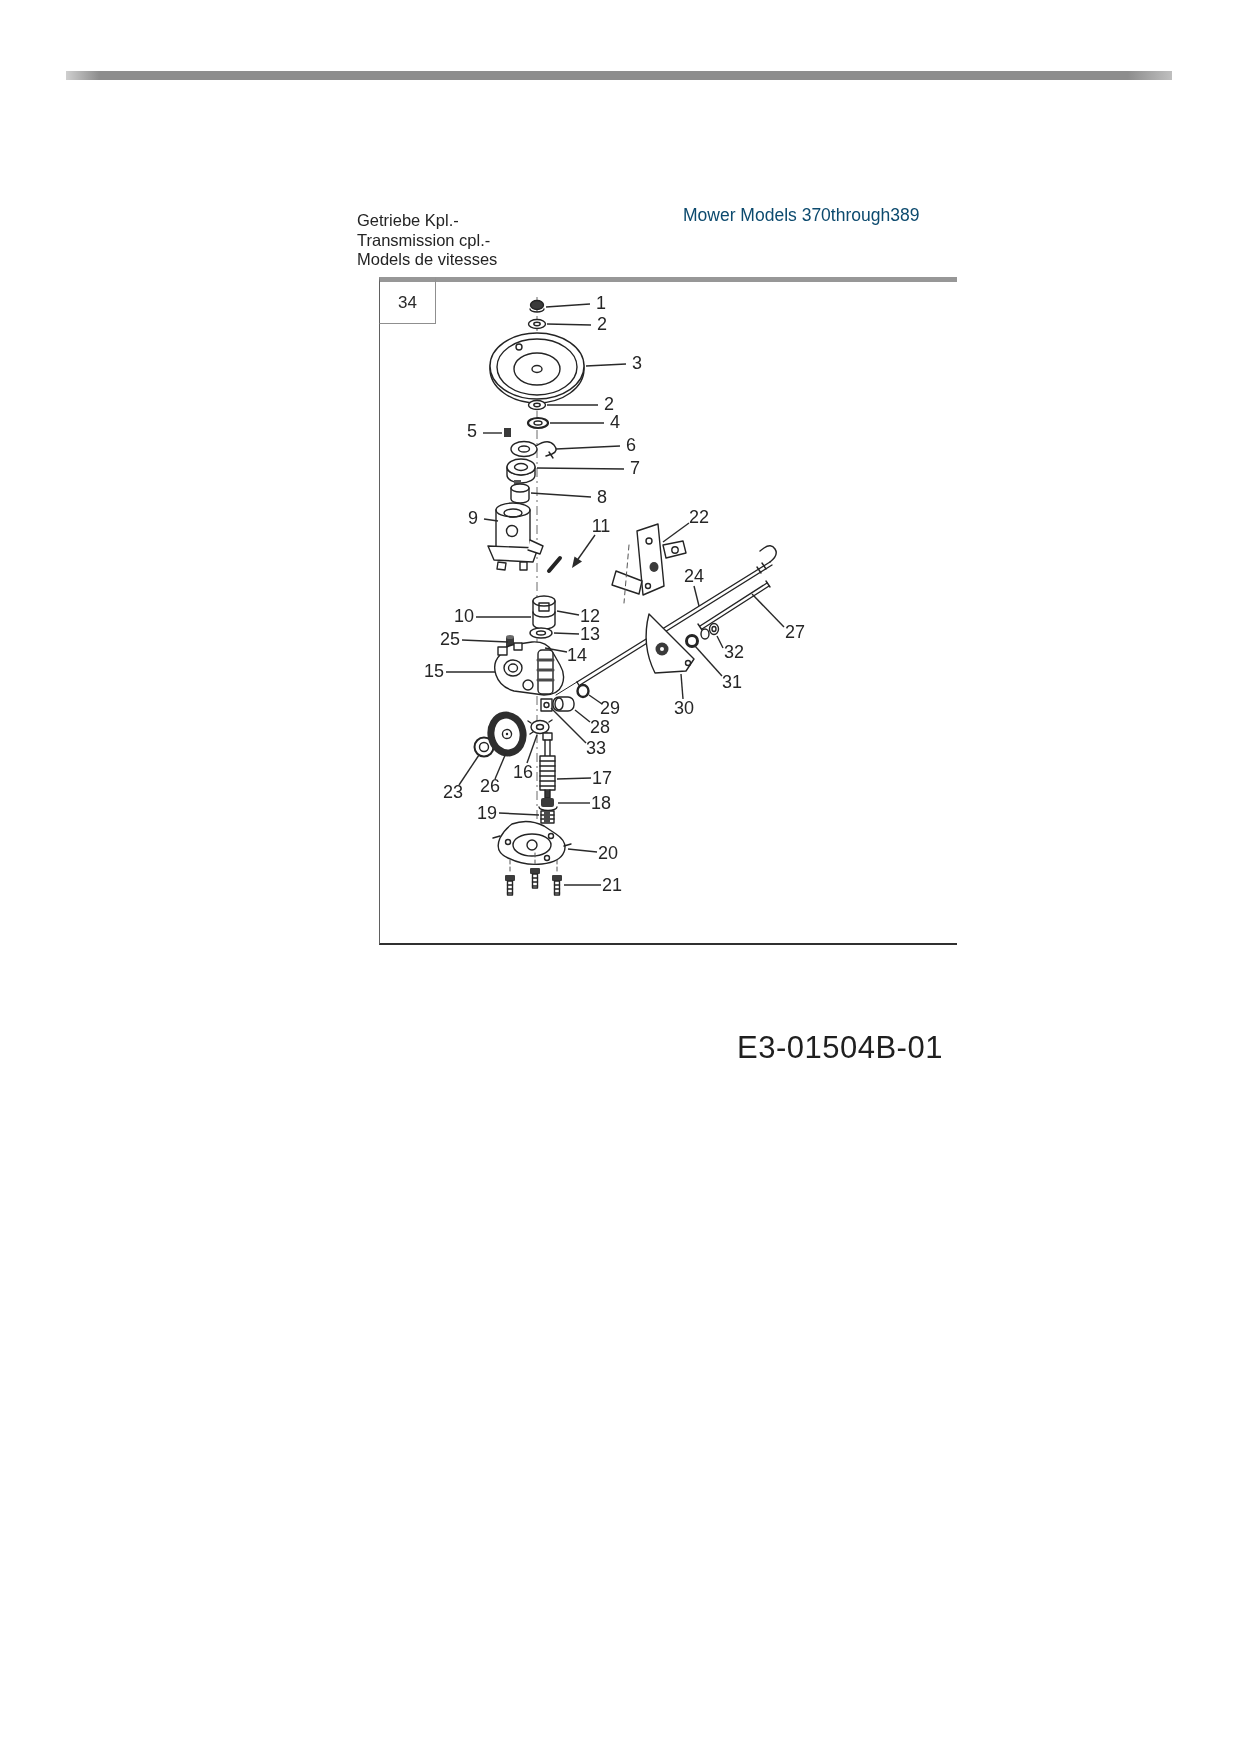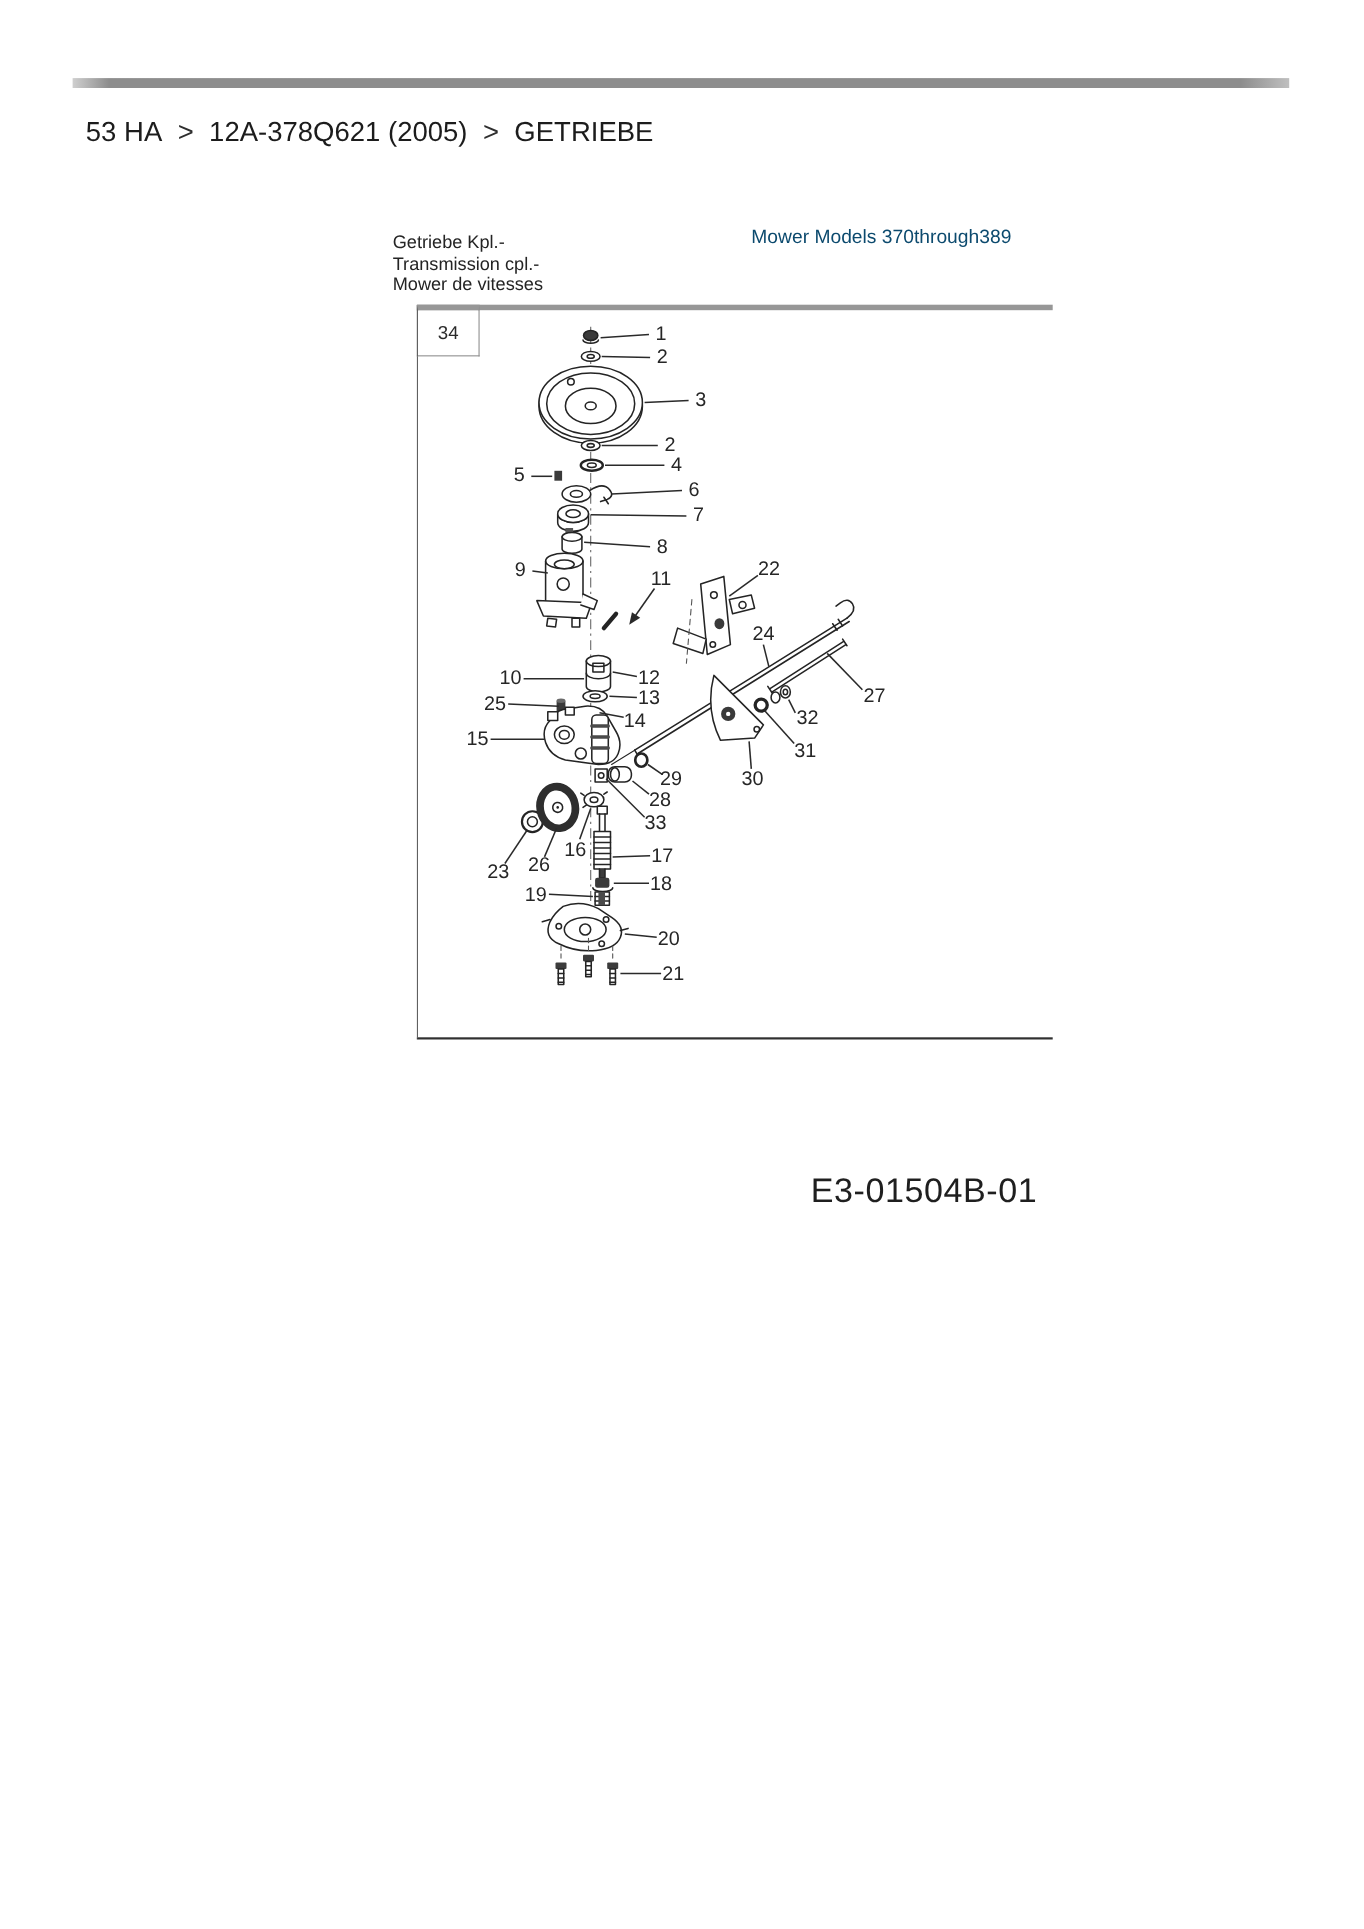--- a/index.html
+++ b/index.html
@@ -14,40 +14,37 @@
   .titles{left:357px;top:211px;font-size:16.5px;line-height:19.5px;color:#242424;}
   .model-note{left:683px;top:205px;font-size:17.5px;color:#0c4a6e;}
   .frame{left:379px;top:277px;width:578px;height:668px;box-sizing:border-box;
          border-top:5px solid #979797;border-left:1px solid #606060;
          border-bottom:2px solid #303030;}
   .sheet-box{left:379px;top:277px;width:57px;height:47px;box-sizing:border-box;
              border-top:5px solid #979797;border-left:1px solid #606060;
              border-right:1px solid #8f8f8f;border-bottom:1px solid #8f8f8f;
              display:flex;align-items:center;justify-content:center;
              font-size:17px;color:#2a2a2a;}
-  .drawing-code{left:737px;top:1030px;font-size:31px;letter-spacing:0.5px;color:#1f1f1f;margin-top:35px;}
+  .drawing-code{left:737px;top:1030px;font-size:31px;letter-spacing:0.5px;color:#1f1f1f;}
   svg.art{left:0;top:0;width:1240px;height:1754px;}
   .leader{stroke:#2a2a2a;stroke-width:1.4;}
   .callout-num{font-family:"Liberation Sans",sans-serif;font-size:18px;fill:#262626;}
 </style>
 </head>
 <body>
 
 <div class="page">
 
   <div class="abs top-rule"></div>
 
-  <div class="abs breadcrumb">
-    <span class="crumb">53 HA</span><span class="sep">&gt;</span><span class="crumb">12A-378Q621 (2005)</span><span class="sep">&gt;</span><span class="crumb">GETRIEBE</span>
-  </div>
 
   <div class="abs titles">
     <div>Getriebe Kpl.-</div>
     <div>Transmission cpl.-</div>
-    <div>Mower de vitesses</div>
+    <div>Models de vitesses</div>
   </div>
 
   <div class="abs model-note">Mower Models 370through389</div>
 
   <div class="abs frame"></div>
   <div class="abs sheet-box">
     <span>34</span>
   </div>
 
   <svg class="abs art" viewBox="0 0 1240 1754">

